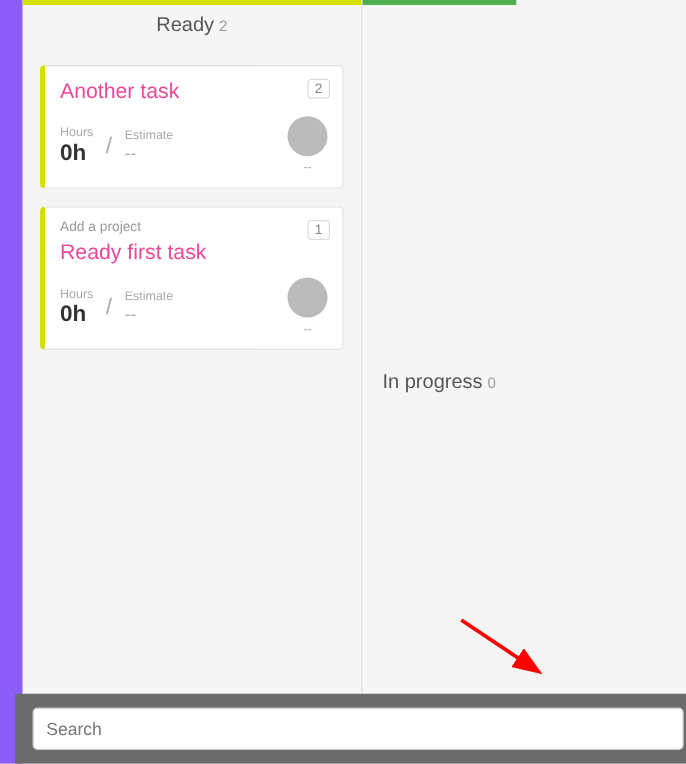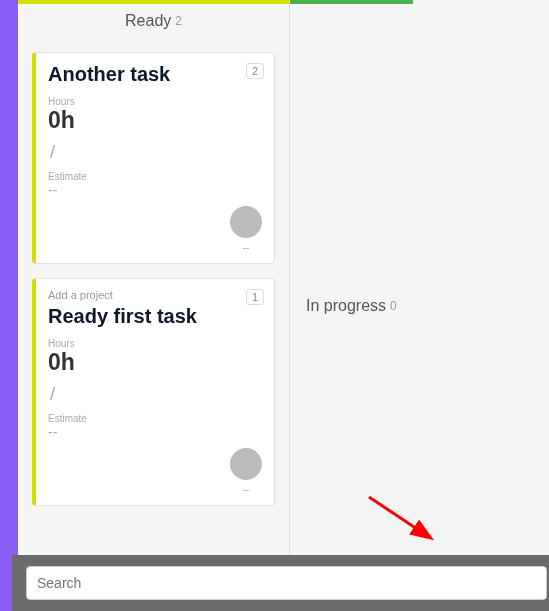--- a/index.html
+++ b/index.html
@@ -94,40 +94,39 @@
       position: relative;
     }
 
     .task-project {
       font-size: 11px;
       color: #999;
       margin-bottom: 4px;
     }
 
     .task-title {
-      font-size: 20px;
-      font-weight: bold;
-      color: #0f172a;
+      font-size: 17px;
+      font-weight: normal;
+      color: #ec4899;
       margin-bottom: 10px;
     }
 
     .task-meta {
       display: flex;
-      align-items: flex-start;
+      align-items: center;
       gap: 8px;
-      flex-direction: column;
     }
 
     .meta-label {
       font-size: 10px;
       color: #aaa;
     }
 
     .meta-value {
-      font-size: 23px;
+      font-size: 18px;
       font-weight: bold;
       color: #333;
     }
 
     .meta-separator {
       font-size: 18px;
       color: #aaa;
       margin: 0 2px;
     }
 

